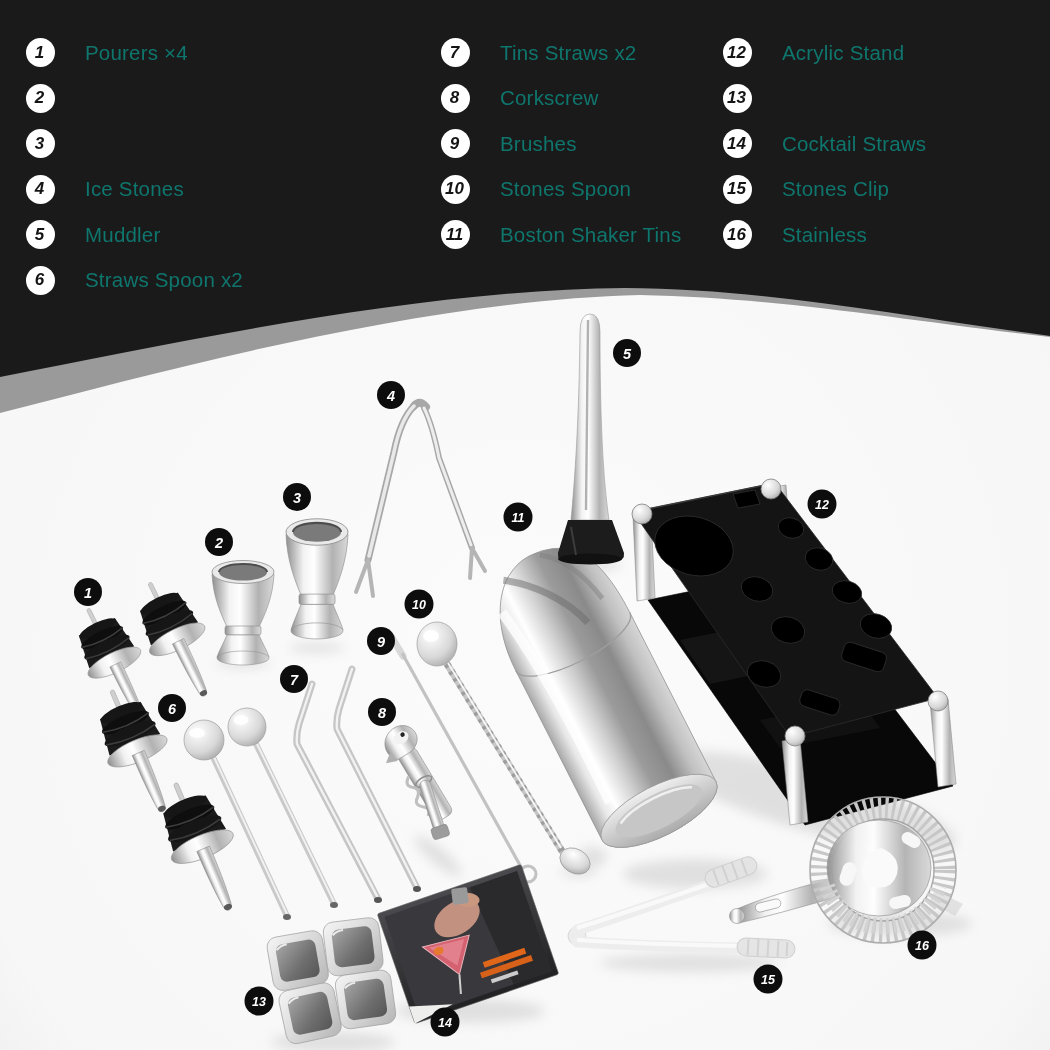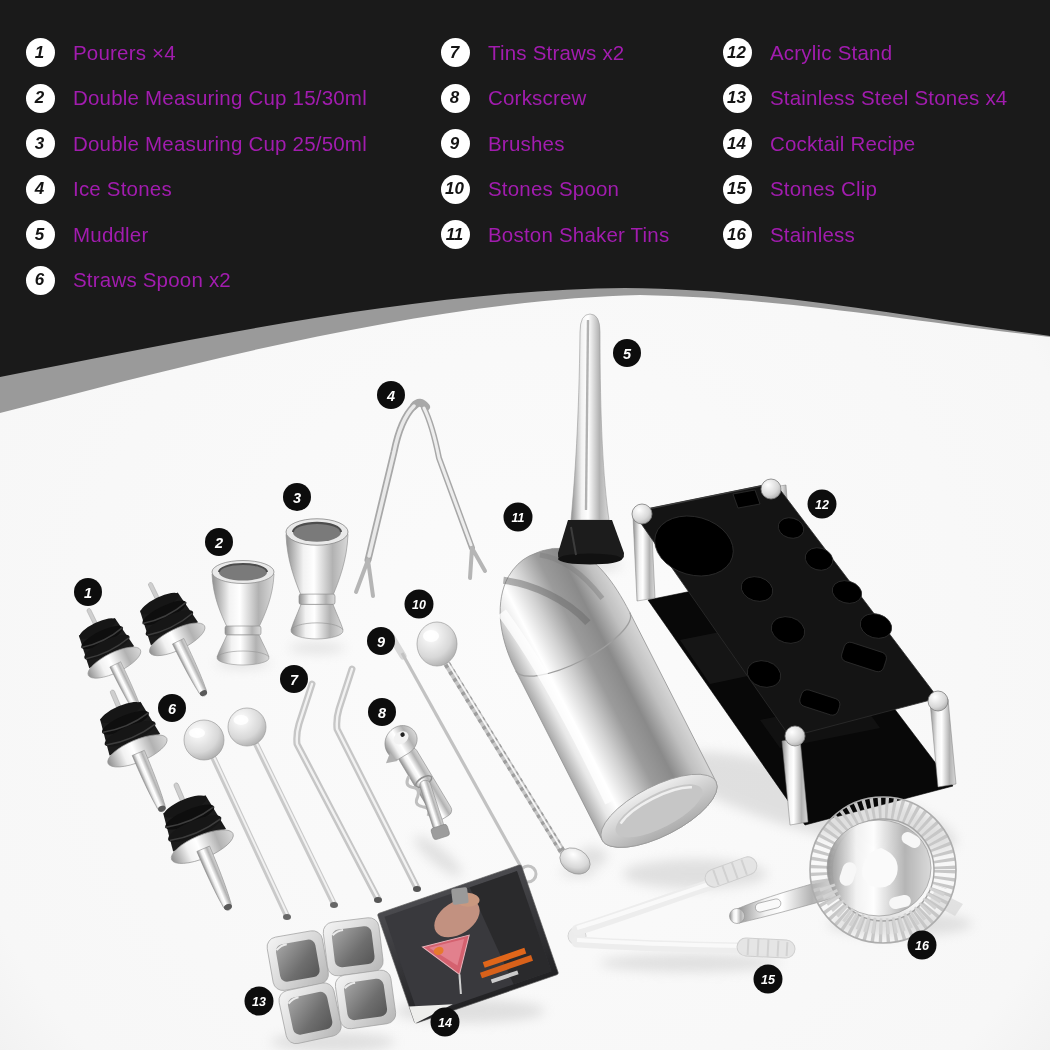--- a/index.html
+++ b/index.html
@@ -7,21 +7,21 @@
          font-family:"Liberation Sans", sans-serif;background:#fff;}
   .scene{position:absolute;left:0;top:0;}
   
   .legend-col{position:absolute;top:38px;display:flex;flex-direction:column;gap:16.5px;}
   .col1{left:26px;} .col2{left:441px;} .col3{left:723px;}
   .lrow{display:flex;align-items:center;height:29px;}
   .lbadge{width:29px;height:29px;border-radius:50%;background:#ffffff;flex:0 0 29px;
           display:flex;align-items:center;justify-content:center;}
   .lbadge span{font-size:17px;font-weight:900;font-style:italic;color:#141414;
                transform:translateX(-1px);}
-  .llabel{margin-left:18px;color:#a21caf;font-size:20.5px;letter-spacing:.2px;white-space:nowrap;}
+  .llabel{margin-left:30px;color:#0f766e;font-size:20.5px;letter-spacing:.2px;white-space:nowrap;}
   
   .pb-circle{fill:#0d0d0d;}
   .pb-num{fill:#ffffff;font-family:"Liberation Sans",sans-serif;font-weight:bold;
           font-style:italic;font-size:14.5px;text-anchor:middle;}
   .pb-num2{font-size:12.5px;}
 </style>
 </head>
 <body>
 
 <div class="stage">
@@ -376,27 +376,25 @@
   <div class="lrow">
         <span class="lbadge">
           <span>1</span>
         </span>
         <span class="llabel">Pourers ×4</span>
       </div>
   <div class="lrow">
         <span class="lbadge">
           <span>2</span>
         </span>
-        <span class="llabel">Double Measuring Cup 15/30ml</span>
       </div>
   <div class="lrow">
         <span class="lbadge">
           <span>3</span>
         </span>
-        <span class="llabel">Double Measuring Cup 25/50ml</span>
       </div>
   <div class="lrow">
         <span class="lbadge">
           <span>4</span>
         </span>
         <span class="llabel">Ice Stones</span>
       </div>
   <div class="lrow">
         <span class="lbadge">
           <span>5</span>
@@ -446,27 +444,26 @@
   <div class="lrow">
         <span class="lbadge">
           <span>12</span>
         </span>
         <span class="llabel">Acrylic Stand</span>
       </div>
   <div class="lrow">
         <span class="lbadge">
           <span>13</span>
         </span>
-        <span class="llabel">Stainless Steel Stones x4</span>
       </div>
   <div class="lrow">
         <span class="lbadge">
           <span>14</span>
         </span>
-        <span class="llabel">Cocktail Recipe</span>
+        <span class="llabel">Cocktail Straws</span>
       </div>
   <div class="lrow">
         <span class="lbadge">
           <span>15</span>
         </span>
         <span class="llabel">Stones Clip</span>
       </div>
   <div class="lrow">
         <span class="lbadge">
           <span>16</span>

